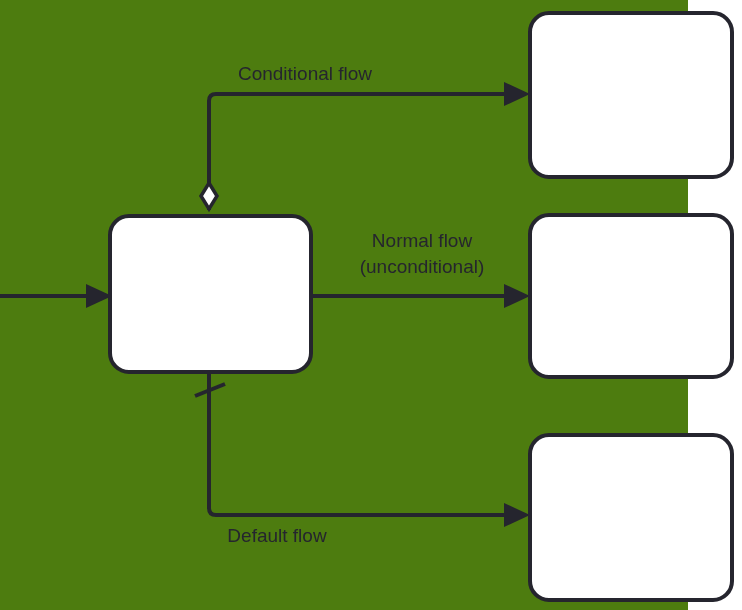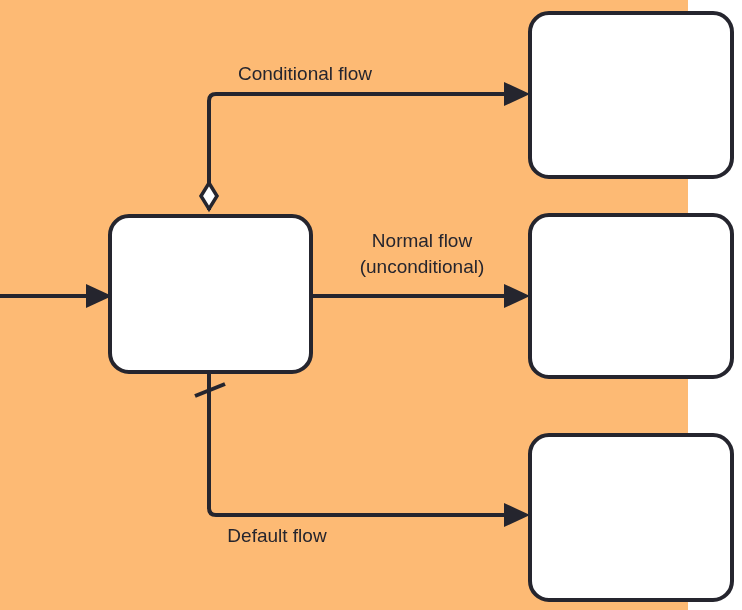--- a/index.html
+++ b/index.html
@@ -10,21 +10,21 @@
   body {
     width: 742px;
     height: 610px;
     font-family: "Liberation Sans", sans-serif;
     overflow: hidden;
   }
   #diagram-root {
     position: relative;
     width: 688px;
     height: 610px;
-    background: #fdba74;
+    background: #4d7c0f;
   }
   svg.canvas {
     display: block;
     width: 742px;
     height: 610px;
   }
   .task-shape {
     fill: #ffffff;
     stroke: #25252e;
     stroke-width: 4;

